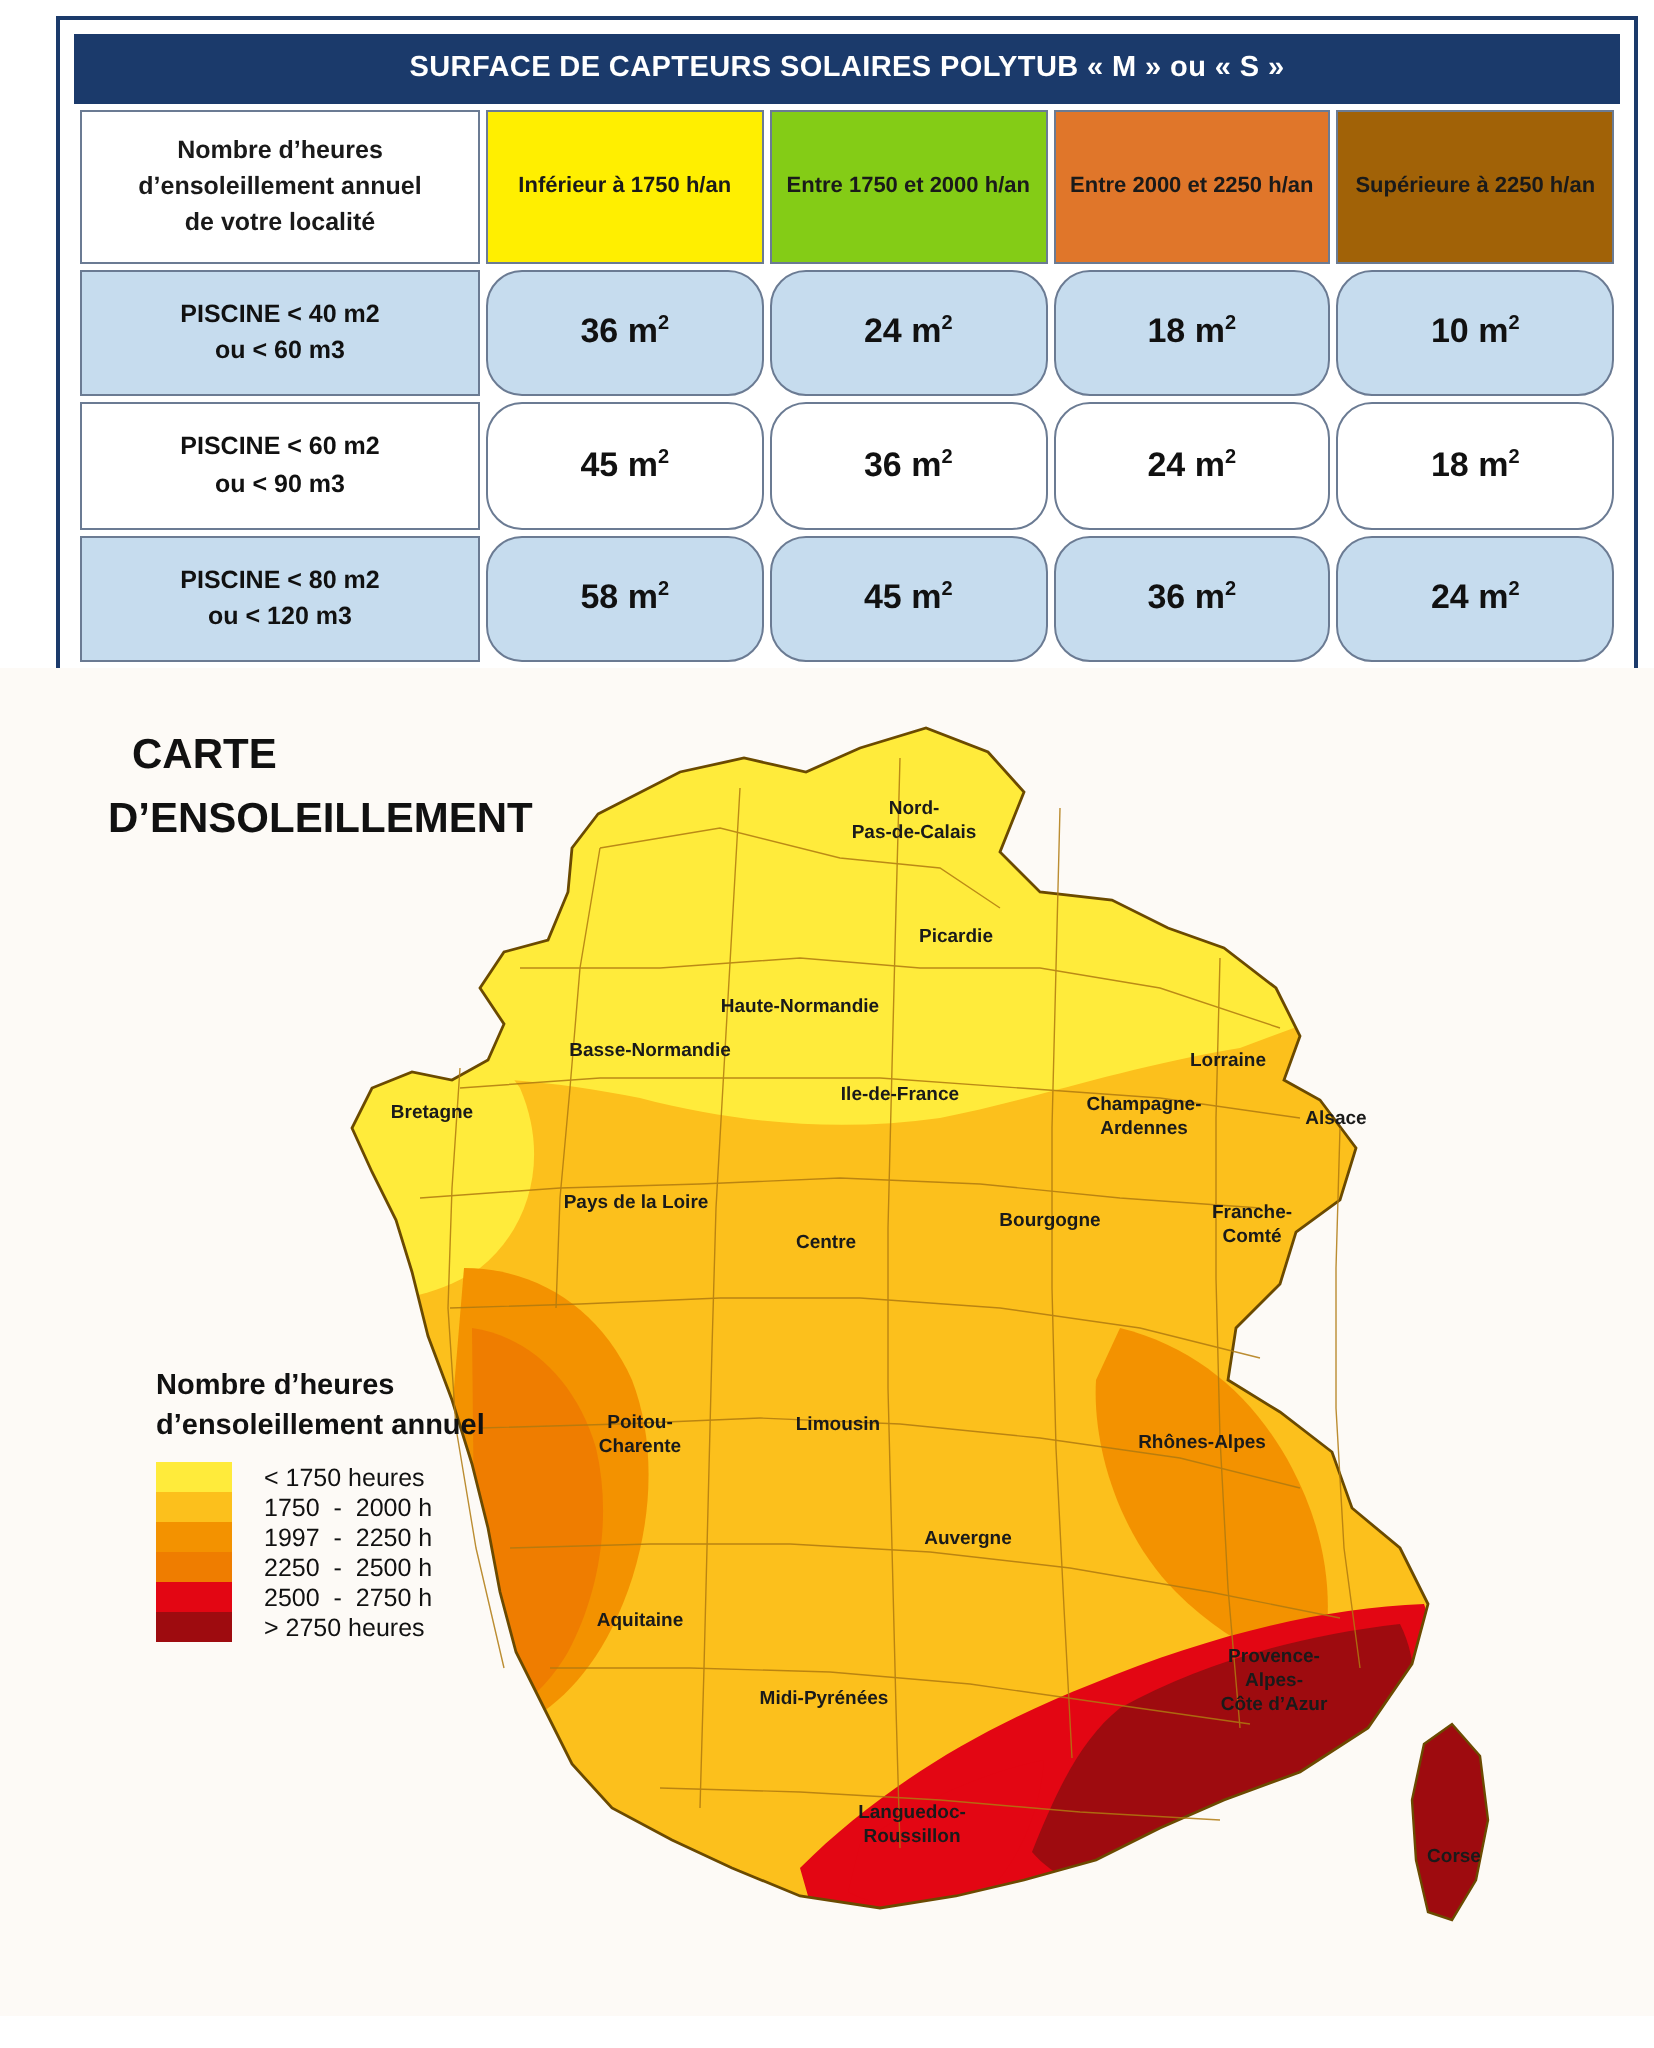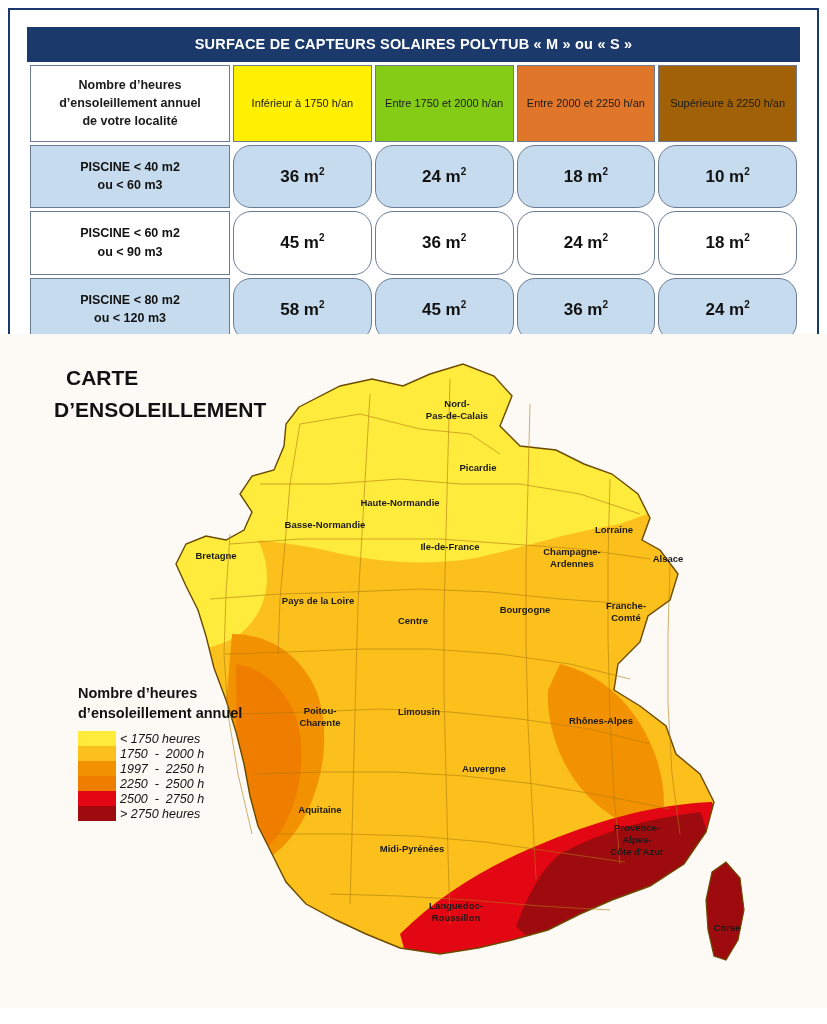--- a/index.html
+++ b/index.html
@@ -18,21 +18,22 @@
   
   .table-block {
     position: absolute;
     left: 8px;
     top: 8px;
     width: 811px;
   }
   .table-outer {
     border: 2px solid #1b3a6b;
     background: #ffffff;
-    padding: 17px;
+    padding: 7px;
+    margin-left: 20px;
   }
   .table-title {
     background: #1b3a6b;
     color: #ffffff;
     text-align: center;
     padding: 8px 6px 9px 6px;
     font-weight: bold;
     line-height: 1.25;
   }
   .table-title .l1 { font-size: 14.5px; letter-spacing: 0.2px; display: block; }
@@ -53,21 +54,21 @@
     background: #ffffff;
     font-size: 12.5px;
     font-weight: bold;
     color: #1a1a1a;
     line-height: 1.45;
     padding: 10px 4px;
     width: 190px;
   }
   th.head-band {
     font-size: 11px;
-    font-weight: normal;
+    font-weight: bold;
     color: #1a1a1a;
     padding: 16px 4px;
     line-height: 1.2;
   }
   td.row-label {
     background: #c6dcee;
     font-size: 12.5px;
     font-weight: bold;
     line-height: 1.5;
     padding: 12px 4px;
@@ -126,24 +127,23 @@
     height: 15px;
   }
   .legend-sw {
     width: 38px;
     height: 15px;
     flex: 0 0 38px;
   }
   .legend-txt {
     font-size: 12.5px;
     color: #111;
-    padding-left: 4px;
+    padding-left: 16px;
     white-space: pre;
     font-weight: 500;
-    font-style: italic;
   }
 
   .map-svg {
     position: absolute;
     left: 0;
     top: 0;
     width: 827px;
     height: 674px;
   }
   .rlabel {

